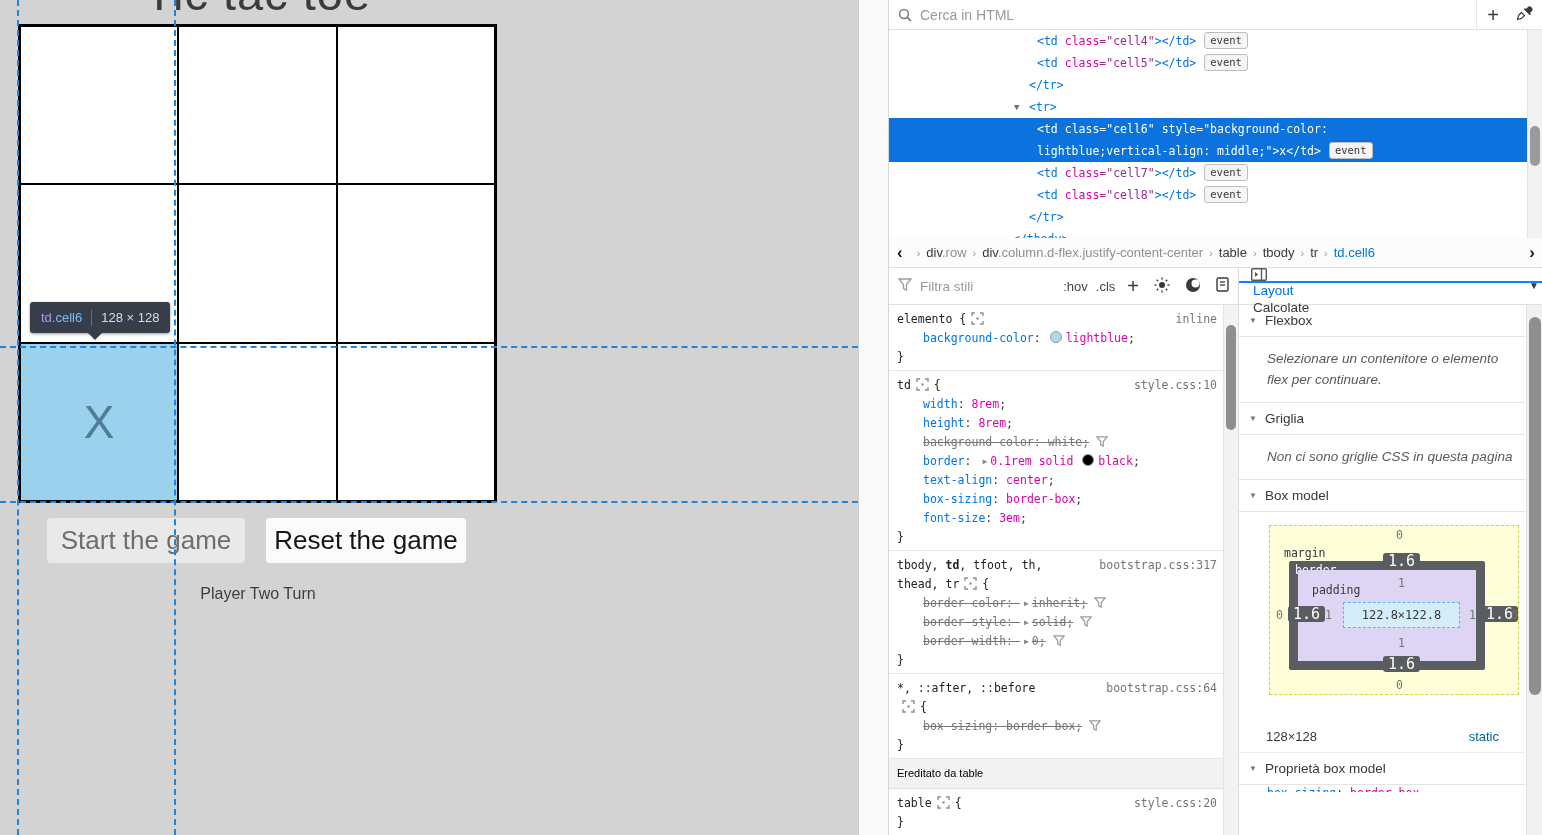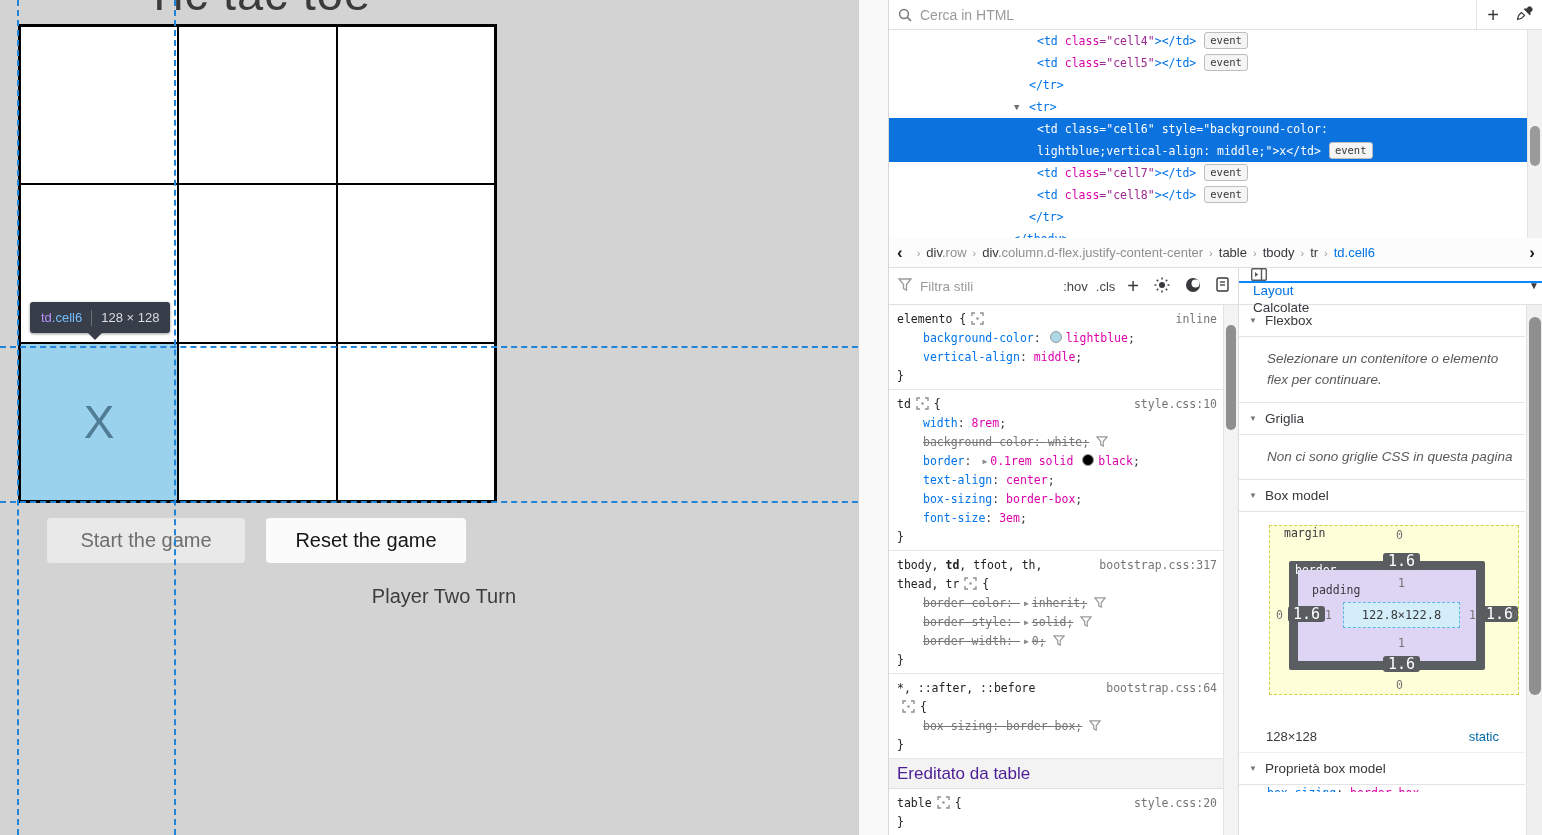--- a/index.html
+++ b/index.html
@@ -10,25 +10,25 @@
   .page-title{position:absolute;top:-30px;left:0;width:516px;margin:0;text-align:center;
     font-size:47px;font-weight:400;color:#3b3b3b;letter-spacing:1px;line-height:1;}
   .board{position:absolute;left:18px;top:24px;width:479px;height:479px;border:2px solid #000;
     display:grid;grid-template-columns:repeat(3,1fr);grid-template-rows:repeat(3,1fr);background:#fff;box-sizing:border-box;}
   .bcell{border:1px solid #000;display:flex;align-items:center;justify-content:center;
     font-size:46px;color:#517c95;background:#fff;}
   .bcell.hl{background:#9ad2ed;}
   .guide{position:absolute;z-index:3;pointer-events:none;}
   .guide.v{top:0;height:835px;width:0;border-left:2px dashed #2084d8;}
   .guide.h{left:0;width:888px;height:0;border-top:2px dashed #2084d8;}
-  .btn{position:absolute;top:518px;height:45px;border:none;border-radius:4px;font-size:20px;
+  .btn{position:absolute;top:518px;height:45px;border:none;border-radius:4px;font-size:26px;
     font-family:"Liberation Sans",sans-serif;}
   .btn.start{left:47px;width:198px;background:#e9e9e9;color:#6e6e6e;}
   .btn.reset{left:266px;width:200px;background:#fbfbfb;color:#151515;}
-  .status{position:absolute;top:585px;left:0;width:516px;text-align:right;font-size:20px;color:#3d3d3d;}
+  .status{position:absolute;top:585px;left:0;width:516px;text-align:center;font-size:16px;color:#3d3d3d;}
   .tooltip{position:absolute;left:30px;top:302px;height:31px;z-index:5;background:#383e49;border-radius:3px;
     display:flex;align-items:center;padding:0 11px;font-size:13px;white-space:nowrap;box-shadow:0 1px 3px rgba(0,0,0,.4);}
   .tooltip:after{content:"";position:absolute;left:58px;bottom:-7px;border-left:7px solid transparent;
     border-right:7px solid transparent;border-top:7px solid #383e49;}
   .tt-tag{color:#b98eff;}
   .tt-cls{color:#75bfff;}
   .tt-sep{display:inline-block;width:1px;height:16px;background:#6a6d73;margin:0 9px;}
   .tt-size{color:#d9dce1;}
 
   
@@ -89,21 +89,21 @@
   .rule-sel b{font-weight:700;}
   .prop{padding-left:26px;}
   .c-name{color:#0074e8;} .c-val{color:#dd00a9;} .c-dark{color:#38383d;}
   .struck .c-name,.struck .c-val,.struck .c-dark{color:#767676;text-decoration:line-through;}
   .p-exp{color:#8a8a8a;font-size:8px;margin:0 3px 0 4px;vertical-align:1px;}
   .swatch{display:inline-block;width:10px;height:10px;border-radius:50%;border:1px solid #9a9a9a;
     vertical-align:-1px;margin:0 4px 0 2px;}
   .funnel{margin-left:7px;vertical-align:-1px;}
   .tgt{margin:0 5px;vertical-align:-2px;}
   .inh-header{padding:5px 8px;background:#f3f3f3;border-bottom:1px solid #e0e0e0;font-family:"Liberation Sans",sans-serif;
-    font-size:17px;color:#4c1d95;}
+    font-size:11px;color:#000000;}
   .r-scroll{position:absolute;right:0;top:37px;width:14px;height:530px;background:#f3f3f3;border-left:1px solid #e3e3e3;}
   .r-thumb{position:absolute;left:2px;top:20px;width:10px;height:105px;border-radius:5px;background:#8f8f8f;}
 
   
   .layout-tabs{height:37px;border-bottom:1px solid #e0e0e0;display:flex;align-items:stretch;box-sizing:border-box;position:relative;flex-direction:column;}
   .lt-icon{display:flex;align-items:center;padding:0 8px 0 12px;}
   .tab{display:flex;align-items:center;padding:0 14px;font-size:13.5px;color:#38383d;border-top:2px solid transparent;box-sizing:border-box;}
   .tab.active{color:#0074e8;border-top:2px solid #0a84ff;}
   .tab.clip{max-width:72px;overflow:hidden;white-space:nowrap;padding-right:0;}
   .lt-dd{position:absolute;right:4px;top:12px;font-size:10px;color:#38383d;}
@@ -272,32 +272,32 @@
         <div class="rules-content code" id="rules-content">
             <div class="rule">
               <span class="rule-loc">inline</span>
               <div class="rule-sel"><span>elemento</span> {<svg class="tgt" width="13" height="13" viewBox="0 0 13 13">
                   <g stroke="#8f8f8f" stroke-width="1.4" fill="none">
                     <path d="M1 4V1h3M9 1h3v3M12 9v3H9M4 12H1V9"></path>
                   </g>
                   <rect x="5.4" y="5.4" width="2.2" height="2.2" fill="#8f8f8f"></rect>
                 </svg></div>
               <div class="prop"><span class="c-name">background-color</span><span class="c-dark">: </span><span class="swatch" style="background:#add8e6"></span><span class="c-val post">lightblue</span><span class="c-dark">;</span></div>
-              <div class="prop"><span class="c-name">vertical-align</span><span class="c-dark">: </span><span class="c-val post">middle</span><span class="c-dark">;</span></div>
               <div class="rule-sel">}</div>
             </div>
             <div class="rule">
               <span class="rule-loc">style.css:10</span>
               <div class="rule-sel"><span>td</span><svg class="tgt" width="13" height="13" viewBox="0 0 13 13">
                   <g stroke="#8f8f8f" stroke-width="1.4" fill="none">
                     <path d="M1 4V1h3M9 1h3v3M12 9v3H9M4 12H1V9"></path>
                   </g>
                   <rect x="5.4" y="5.4" width="2.2" height="2.2" fill="#8f8f8f"></rect>
                 </svg>{</div>
               <div class="prop"><span class="c-name">width</span><span class="c-dark">: </span><span class="c-val post">8rem</span><span class="c-dark">;</span></div>
+              <div class="prop"><span class="c-name">height</span><span class="c-dark">: </span><span class="c-val post">8rem</span><span class="c-dark">;</span></div>
               <div class="prop struck"><span class="c-name">background-color</span><span class="c-dark">: </span><span class="c-val post">white</span><span class="c-dark">;</span><svg class="funnel" width="12" height="11" viewBox="0 0 14 13">
                   <path d="M1 1h12L8.5 6.5V12l-3-1.5V6.5z" fill="none" stroke="#9a9a9a" stroke-width="1.4"></path>
                 </svg></div>
               <div class="prop"><span class="c-name">border</span><span class="c-dark">: </span><span class="p-exp">▶</span><span class="c-val pre">0.1rem solid</span> <span class="swatch" style="background:#000000"></span><span class="c-val post">black</span><span class="c-dark">;</span></div>
               <div class="prop"><span class="c-name">text-align</span><span class="c-dark">: </span><span class="c-val post">center</span><span class="c-dark">;</span></div>
               <div class="prop"><span class="c-name">box-sizing</span><span class="c-dark">: </span><span class="c-val post">border-box</span><span class="c-dark">;</span></div>
               <div class="prop"><span class="c-name">font-size</span><span class="c-dark">: </span><span class="c-val post">3em</span><span class="c-dark">;</span></div>
               <div class="rule-sel">}</div>
             </div>
             <div class="rule">
@@ -377,21 +377,21 @@
           </div>
           <div class="sec-note">Non ci sono griglie CSS in questa pagina</div>
 
           <div class="sec-head">
             <span class="sec-tri">▼</span>
             <span>Box model</span>
           </div>
 
           <div class="bm-area">
             <div class="bm-margin">
-              <span class="bm-lab" style="left:14px;top:0">margin</span>
+              <span class="bm-lab" style="left:14px;top:20px">margin</span>
               <div class="bm-border">
                 <span class="bm-lab border" style="left:6px;top:2px">border</span>
                 <div class="bm-padding">
                   <span class="bm-lab" style="left:14px;top:13px">padding</span>
                 </div>
               </div>
               <div class="bm-content">122.8×122.8</div>
 
               <span class="bm-num" style="left:126px;top:2px">0</span>
               <span class="bm-badge" style="left:113px;top:27px">1.6</span>

